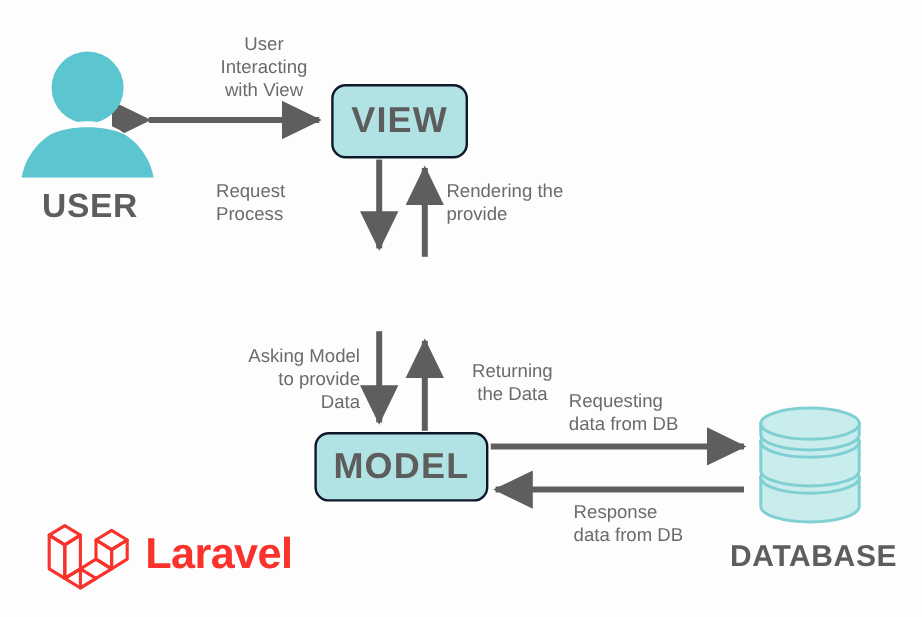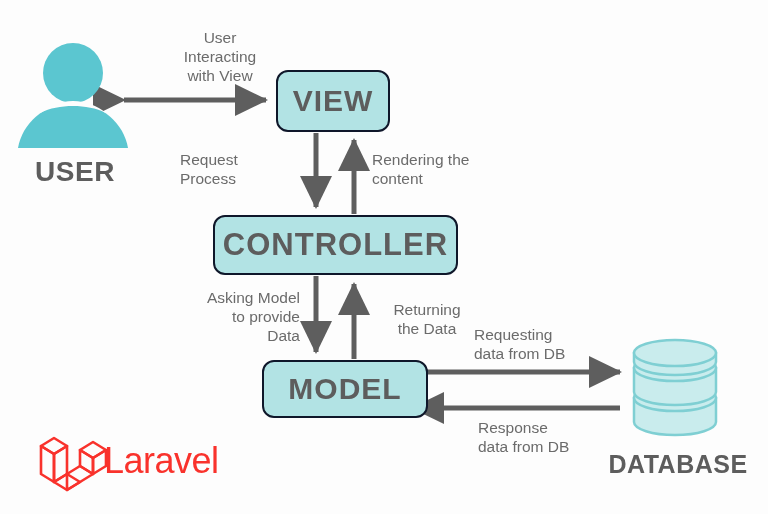--- a/index.html
+++ b/index.html
@@ -38,21 +38,21 @@
   }
   #box-view {
     left: 276px; top: 70px; width: 114px; height: 62px;
     font-size: 30px;
   }
   #box-controller {
     left: 213px; top: 215px; width: 245px; height: 60px;
     font-size: 31px;
   }
   #box-model {
-    left: 262px; top: 360px; width: 166px; height: 58px;
+    left: 262px; top: 360px; width: 145px; height: 58px;
     font-size: 30px;
   }
   .edge-label {
     position: absolute;
     color: #6b6b6b;
     font-size: 15.5px;
     line-height: 19px;
     font-family: "Liberation Sans", sans-serif;
     white-space: pre-line;
   }
@@ -69,24 +69,24 @@
     color: #5d5d5d;
     font-weight: bold;
     font-family: "Liberation Sans", sans-serif;
     letter-spacing: 0.5px;
   }
   #caption-user { left: 20px; top: 156px; width: 110px; text-align: center; font-size: 28px; }
   #caption-database { left: 604px; top: 450px; width: 148px; text-align: center; font-size: 25px; }
 
   #laravel-wordmark {
     position: absolute;
-    left: 104px; top: 440px;
+    left: 121px; top: 440px;
     color: #f9322c;
     font-size: 36px;
-    font-weight: normal;
+    font-weight: bold;
     letter-spacing: -0.5px;
     font-family: "Liberation Sans", sans-serif;
   }
 </style>
 </head>
 <body>
 
 <div id="canvas">
 
   <svg class="layer" viewBox="0 0 768 514">
@@ -159,37 +159,36 @@
       <path d="M67,490 L80,482 L93,474 L80,466 L67,474 Z"></path>
 
       <path d="M80,450 L93,442 L106,450 L93,458 Z"></path>
       <path d="M80,450 L80,466 L93,474 L93,458 Z"></path>
       <path d="M106,450 L106,466 L93,474 L93,458 Z"></path>
     </g>
   </svg>
 
   <div class="node-box" id="box-view">VIEW</div>
 
-  <div class="node-box" id="box-controller">CONTROLLER</div>
 
   <div class="node-box" id="box-model">MODEL</div>
 
   <div class="node-caption" id="caption-user">USER</div>
 
   <div class="node-caption" id="caption-database">DATABASE</div>
 
   <div class="edge-label" id="label-user-view">User
 Interacting
 with View</div>
 
   <div class="edge-label" id="label-request">Request
 Process</div>
 
   <div class="edge-label" id="label-render">Rendering the
-content</div>
+provide</div>
 
   <div class="edge-label" id="label-asking">Asking Model
 to provide
 Data</div>
 
   <div class="edge-label" id="label-returning">Returning
 the Data</div>
 
   <div class="edge-label" id="label-requesting">Requesting
 data from DB</div>

